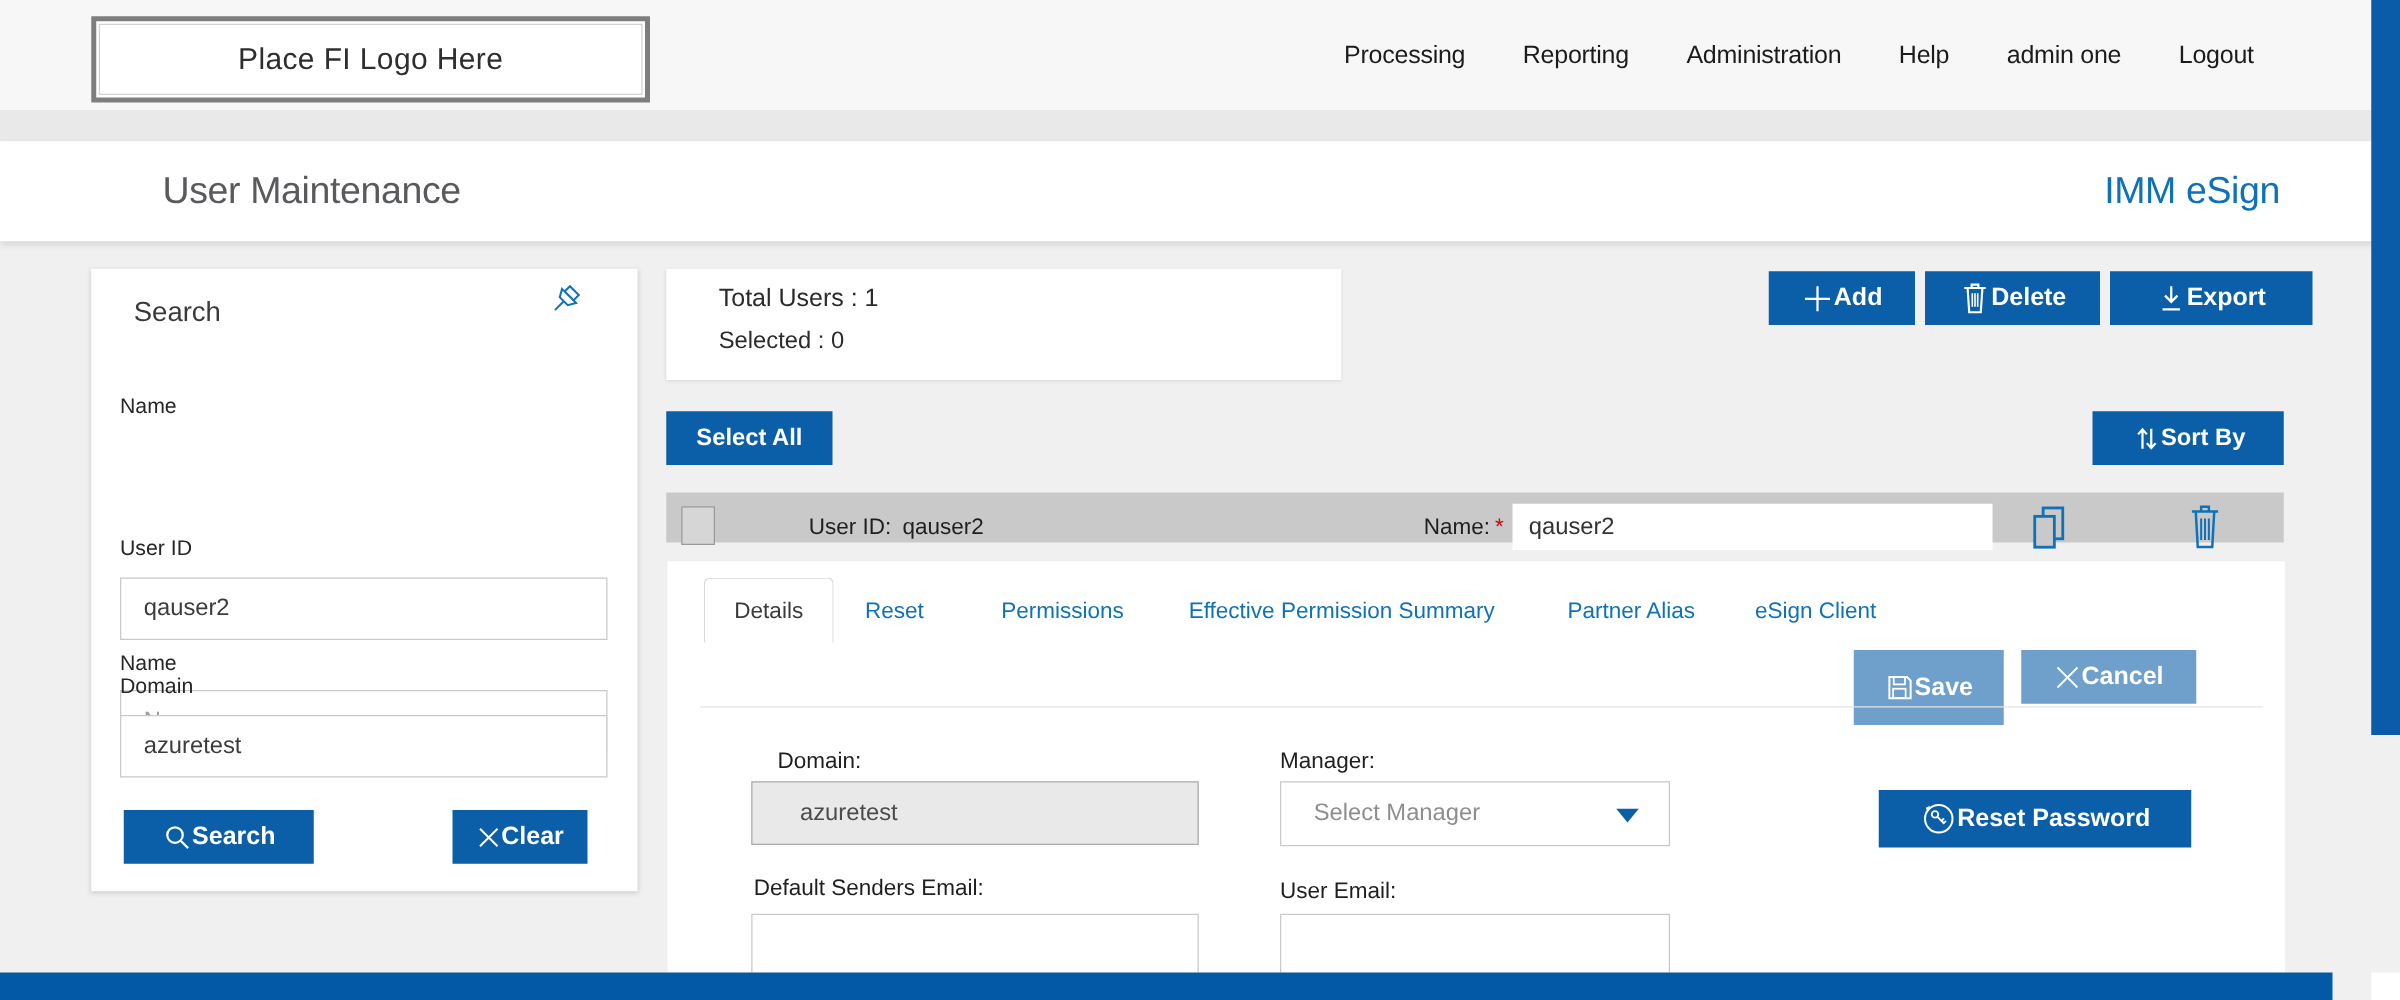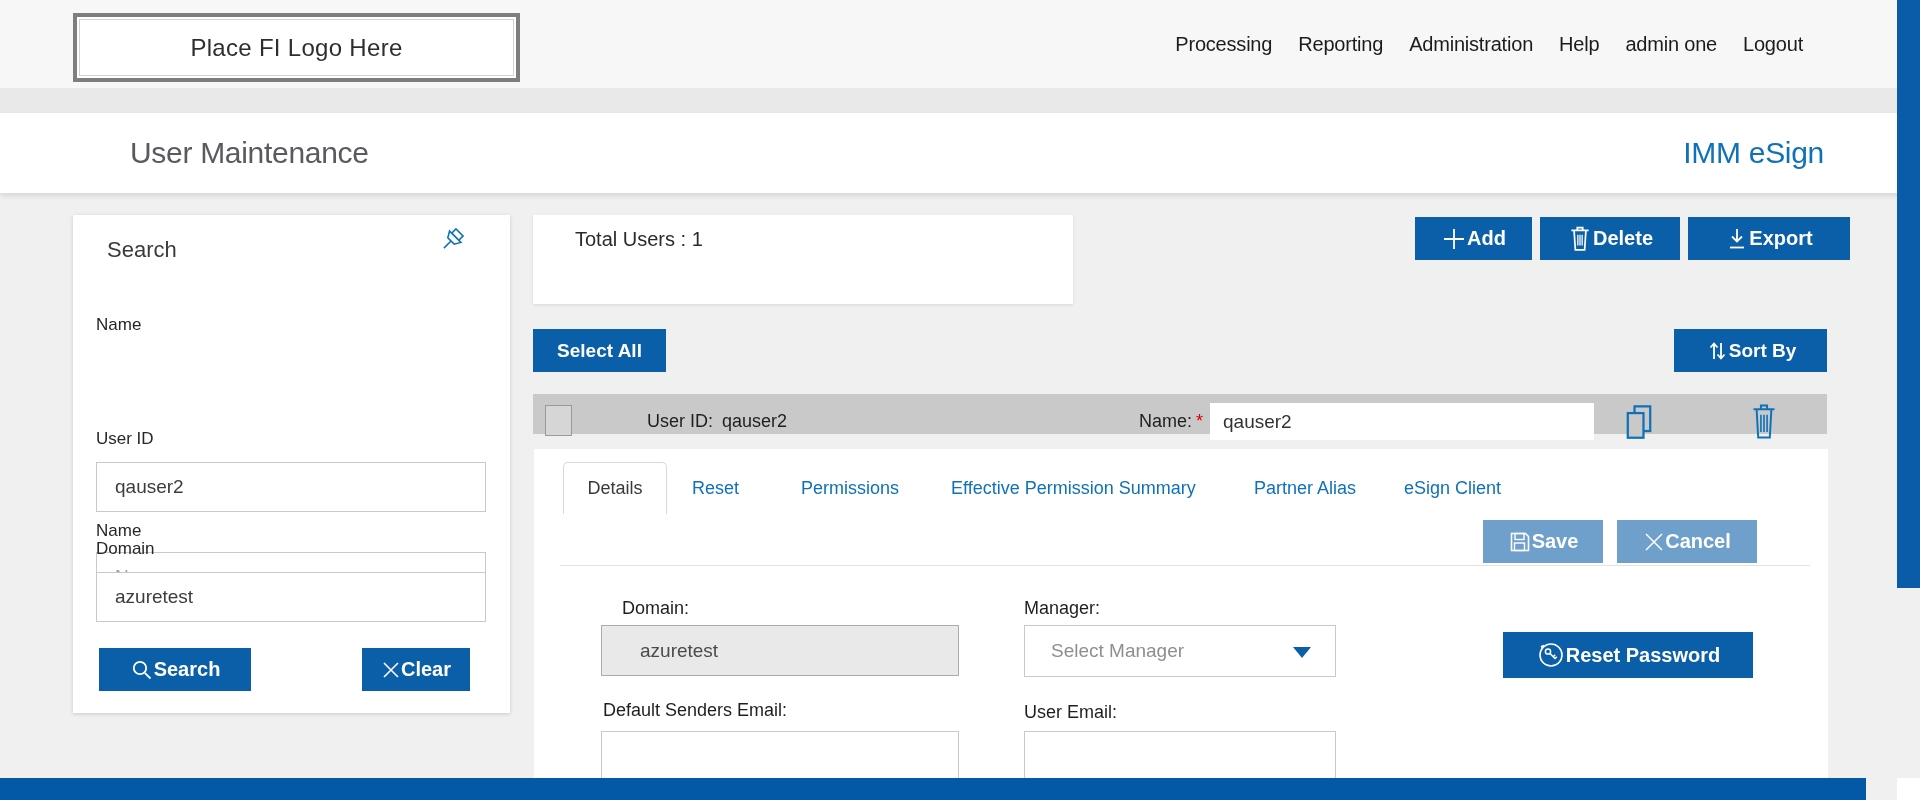--- a/index.html
+++ b/index.html
@@ -8,21 +8,21 @@
     background:#f0f0f1;
     font-family:"Liberation Sans", sans-serif;
     color:#1f1f1f;
   }
   
   .topbar{position:absolute;left:0;top:0;width:1920px;height:88px;background:#f7f7f8;}
   .logo-box{position:absolute;left:73px;top:13px;width:447px;height:69px;background:#fff;
     border:4px solid #7e7e7e;box-sizing:border-box;display:flex;align-items:center;justify-content:center;}
   .logo-inner{position:absolute;inset:2px;border:1px solid #d2d2d2;pointer-events:none;}
   .logo-text{font-size:24px;color:#2e2e2e;letter-spacing:.3px;}
-  .nav{position:absolute;right:117px;top:0;height:88px;display:flex;align-items:center;gap:26px;}
+  .nav{position:absolute;right:117px;top:0;height:88px;display:flex;align-items:center;gap:46px;}
   .nav a{font-size:20px;color:#1c1c1c;text-decoration:none;letter-spacing:-.2px;cursor:pointer;}
   
   .band{position:absolute;left:0;top:88px;width:1920px;height:25px;background:#e9e9ea;}
   
   .titlebar{position:absolute;left:0;top:113px;width:1920px;height:80px;background:#fff;
     box-shadow:0 3px 5px rgba(0,0,0,.10);}
   .doc-icon{position:absolute;left:78px;top:120px;}
   .page-title{position:absolute;left:130px;top:0;height:80px;display:flex;align-items:center;
     font-size:30px;color:#595a5e;letter-spacing:-.3px;}
   .info-icon{position:absolute;left:413px;top:117px;width:25px;height:25px;border:1.5px solid #1072ba;
@@ -67,21 +67,21 @@
   .row-name-input{position:absolute;left:677px;top:9px;width:384px;height:37px;border:none;background:#fff;
     font-size:19px;color:#333;padding-left:13px;box-sizing:border-box;font-family:"Liberation Sans",sans-serif;outline:none;}
   .copy-icon{position:absolute;left:1089px;top:9px;cursor:pointer;}
   .row-trash-icon{position:absolute;left:1216px;top:9px;cursor:pointer;}
   
   .panel{position:absolute;left:534px;top:449px;width:1294px;height:329px;background:#fff;overflow:hidden;}
   .tab{position:absolute;top:13px;height:52px;display:flex;align-items:center;font-size:18px;
     color:#0f72b8;cursor:pointer;white-space:nowrap;}
   .tab.active{left:29px;width:104px;justify-content:center;color:#3a3a3a;background:#fff;
     border:1px solid #d9d9d9;border-bottom:none;border-radius:5px 5px 0 0;box-sizing:border-box;}
-  .btn-save{position:absolute;left:949px;top:71px;width:120px;height:43px;}
+  .btn-save{position:absolute;left:949px;top:71px;width:120px;height:60px;}
   .btn-cancel{position:absolute;left:1083px;top:71px;width:140px;height:43px;}
   .panel-divider{position:absolute;left:26px;top:116px;width:1250px;height:1px;background:#e3e3e3;}
   .form-label{position:absolute;font-size:18px;color:#1f1f1f;}
   .input-disabled{position:absolute;left:67px;top:176px;width:358px;height:51px;box-sizing:border-box;
     background:#e9e9e9;border:1px solid #ababab;display:flex;align-items:center;padding-left:38px;
     font-size:19px;color:#4b4b4b;}
   .select-box{position:absolute;left:490px;top:176px;width:312px;height:52px;box-sizing:border-box;
     background:#fff;border:1px solid #c9c9c9;display:flex;align-items:center;padding-left:26px;
     font-size:19px;color:#8e8e8e;cursor:pointer;}
   .select-caret{position:absolute;right:24px;top:21px;width:0;height:0;
@@ -158,20 +158,21 @@
   <button class="btn btn-clear">
     <svg width="20" height="20" viewBox="0 0 20 20">
         <path d="M3 3 L17 17 M17 3 L3 17" stroke="#fff" stroke-width="1.6" fill="none"></path>
       </svg>
     <span>Clear</span>
   </button>
 </div>
 
 <div class="totals-card">
   <div class="totals-line1">Total Users : 1</div>
+  <div class="totals-line2">Selected : 0</div>
 </div>
 
 <button class="btn btn-add">
   <svg width="26" height="26" viewBox="0 0 26 26">
       <path d="M13 3 v20 M3 13 h20" stroke="#fff" stroke-width="1.8" fill="none"></path>
     </svg>
   <span>Add</span>
 </button>
 <button class="btn btn-delete">
   <svg width="26" height="28" viewBox="0 0 24 26">

